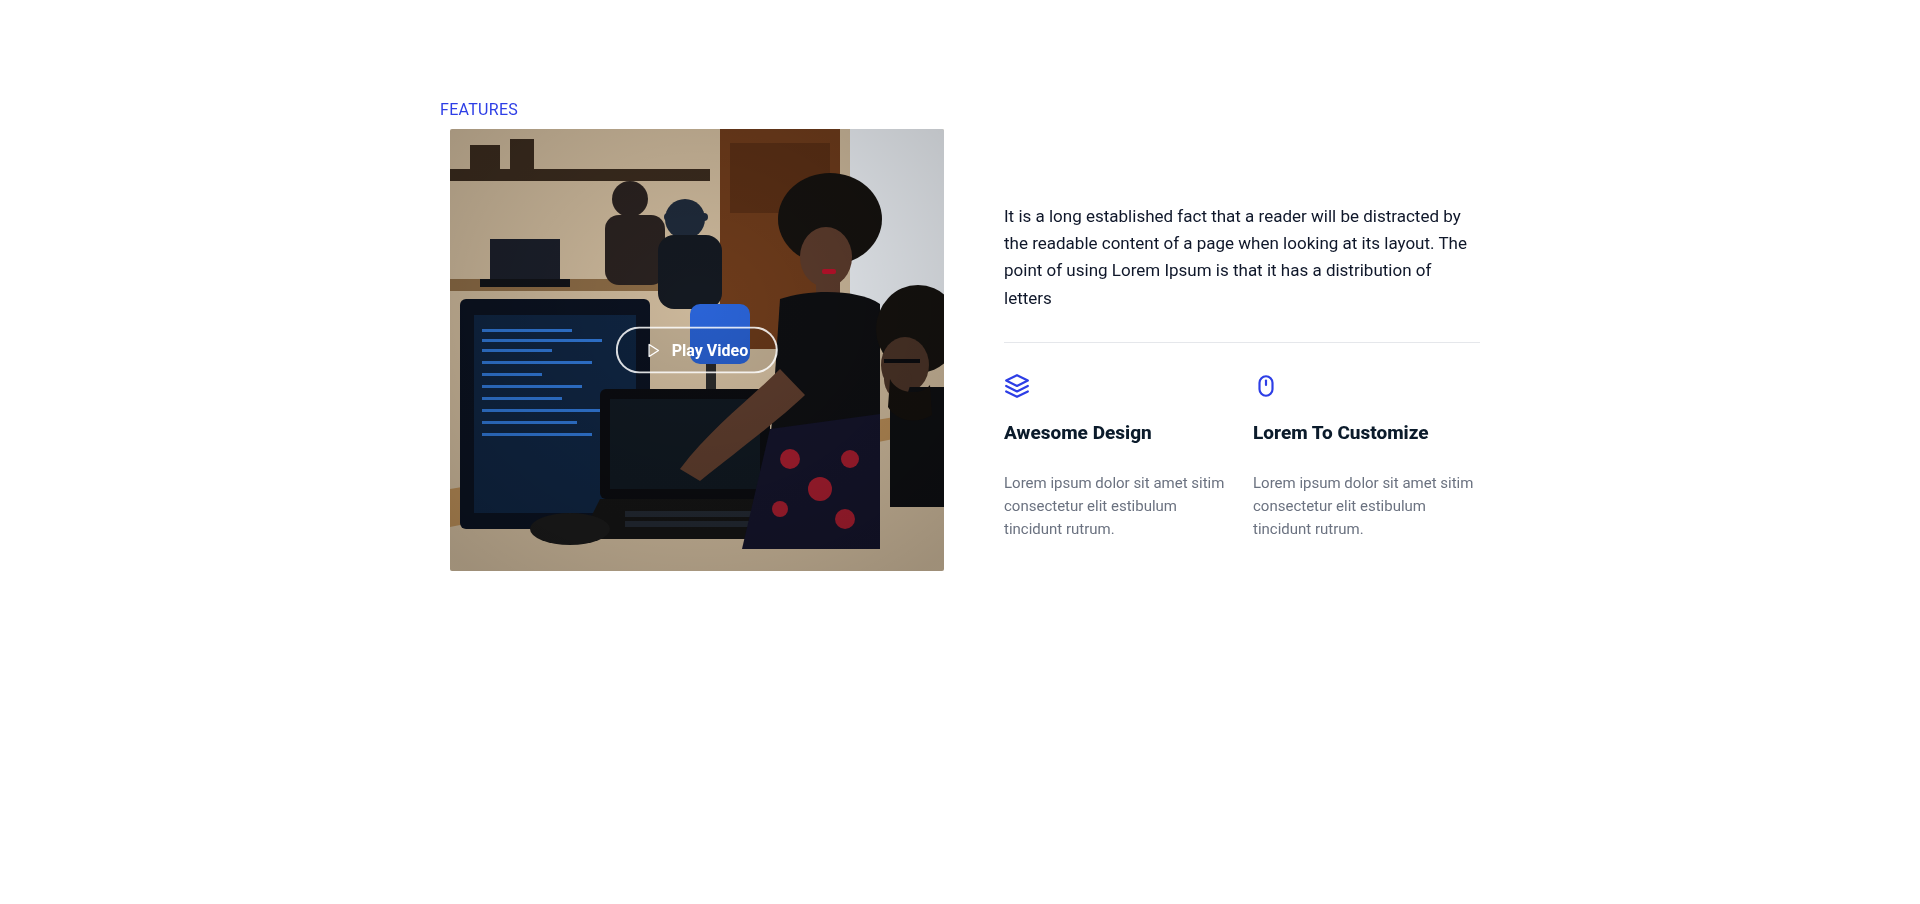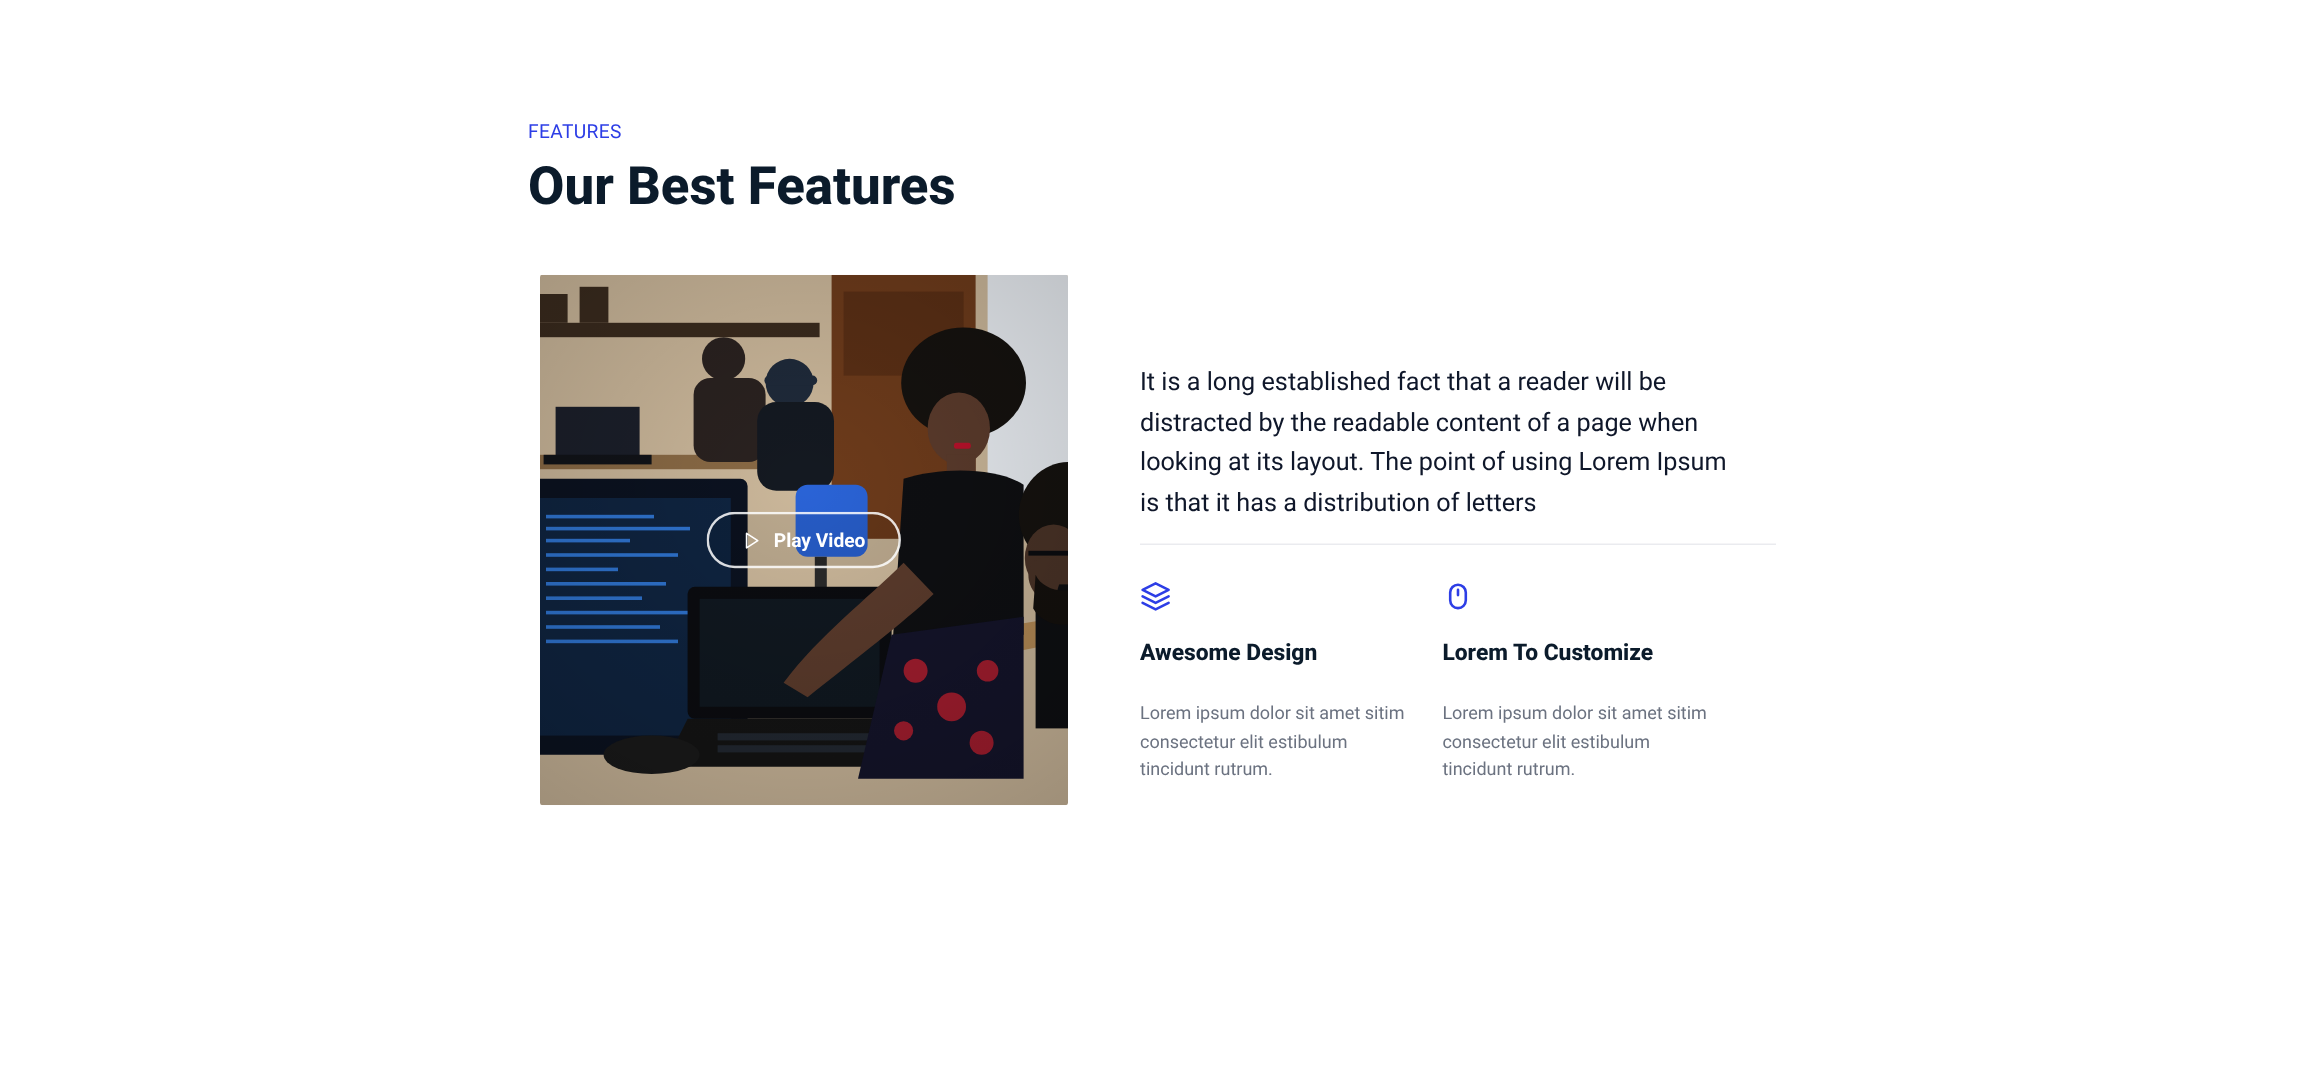--- a/index.html
+++ b/index.html
@@ -30,21 +30,21 @@
     color: #0b1b2b;
     margin-bottom: 48px;
   }
   .content-row {
     display: flex;
     gap: 60px;
     align-items: flex-start;
   }
   .media {
     position: relative;
-    width: 440px;
+    width: 494px;
     height: 442px;
     flex: 0 0 auto;
     overflow: hidden;
     border-radius: 2px;
     margin-left: 10px;
   }
   .media svg.photo { position: absolute; inset: 0; width: 100%; height: 100%; display: block; }
   .play-btn {
     position: absolute;
     left: 50%;
@@ -63,24 +63,24 @@
     backdrop-filter: blur(0.5px);
     cursor: pointer;
     user-select: none;
   }
   .play-btn .icon { display: inline-flex; }
   .right {
     flex: 1 1 auto;
     padding-top: 74px;
   }
   .lead {
-    font-size: 21px;
+    font-size: 17px;
     line-height: 1.6;
     color: #0f172a;
-    margin-bottom: 16px;
+    margin-bottom: 30px;
     max-width: 490px;
   }
   .divider {
     height: 1px;
     background: #e5e7eb;
     margin-bottom: 30px;
   }
   .cards {
     display: flex;
     gap: 22px;
@@ -101,21 +101,20 @@
     line-height: 1.55;
     color: #6b7280;
     margin-top: 28px;
   }
 </style>
 </head>
 <body>
 
 <div class="container">
   <div class="eyebrow">FEATURES</div>
-  <h1 class="title">Our Best Features</h1>
 
   <div class="content-row">
     <div class="media">
 
       <svg class="photo" viewBox="0 0 494 442" preserveAspectRatio="xMidYMid slice">
 
         <rect x="0" y="0" width="494" height="442" fill="#cbb79a"></rect>
 
         <rect x="270" y="0" width="120" height="220" fill="#6d3b1b"></rect>
         <rect x="280" y="14" width="100" height="70" fill="#5a2f15"></rect>

